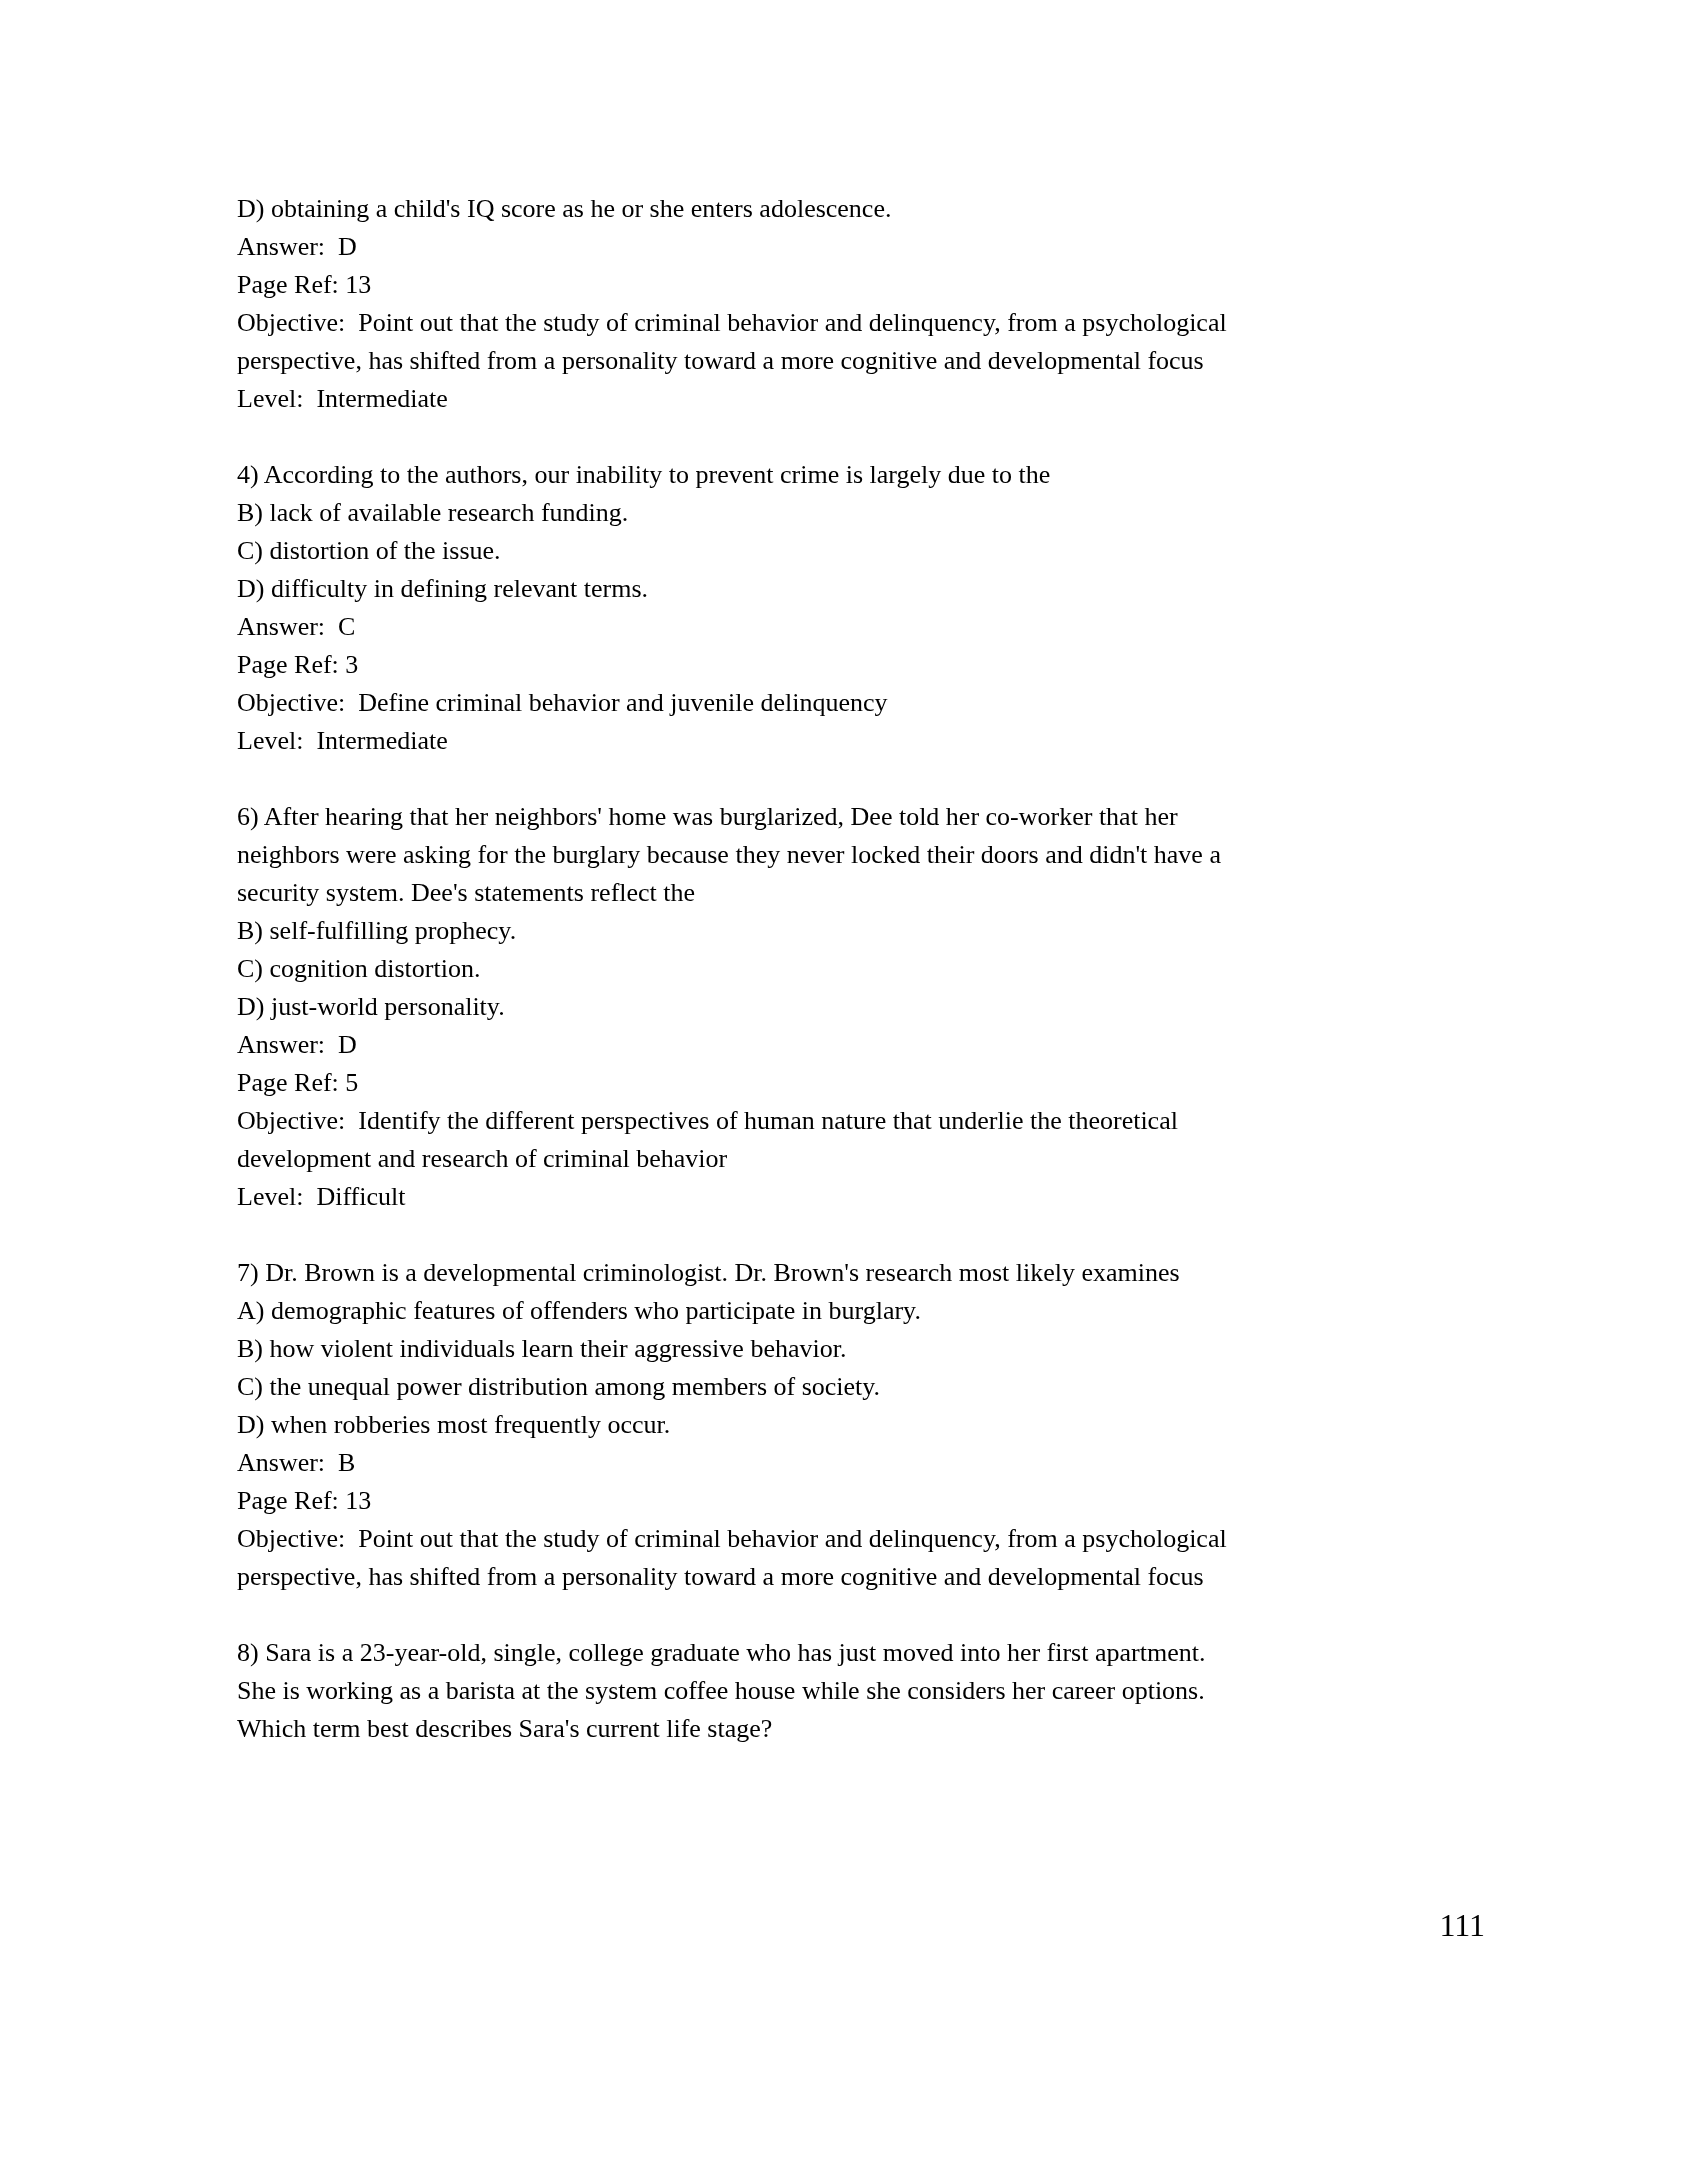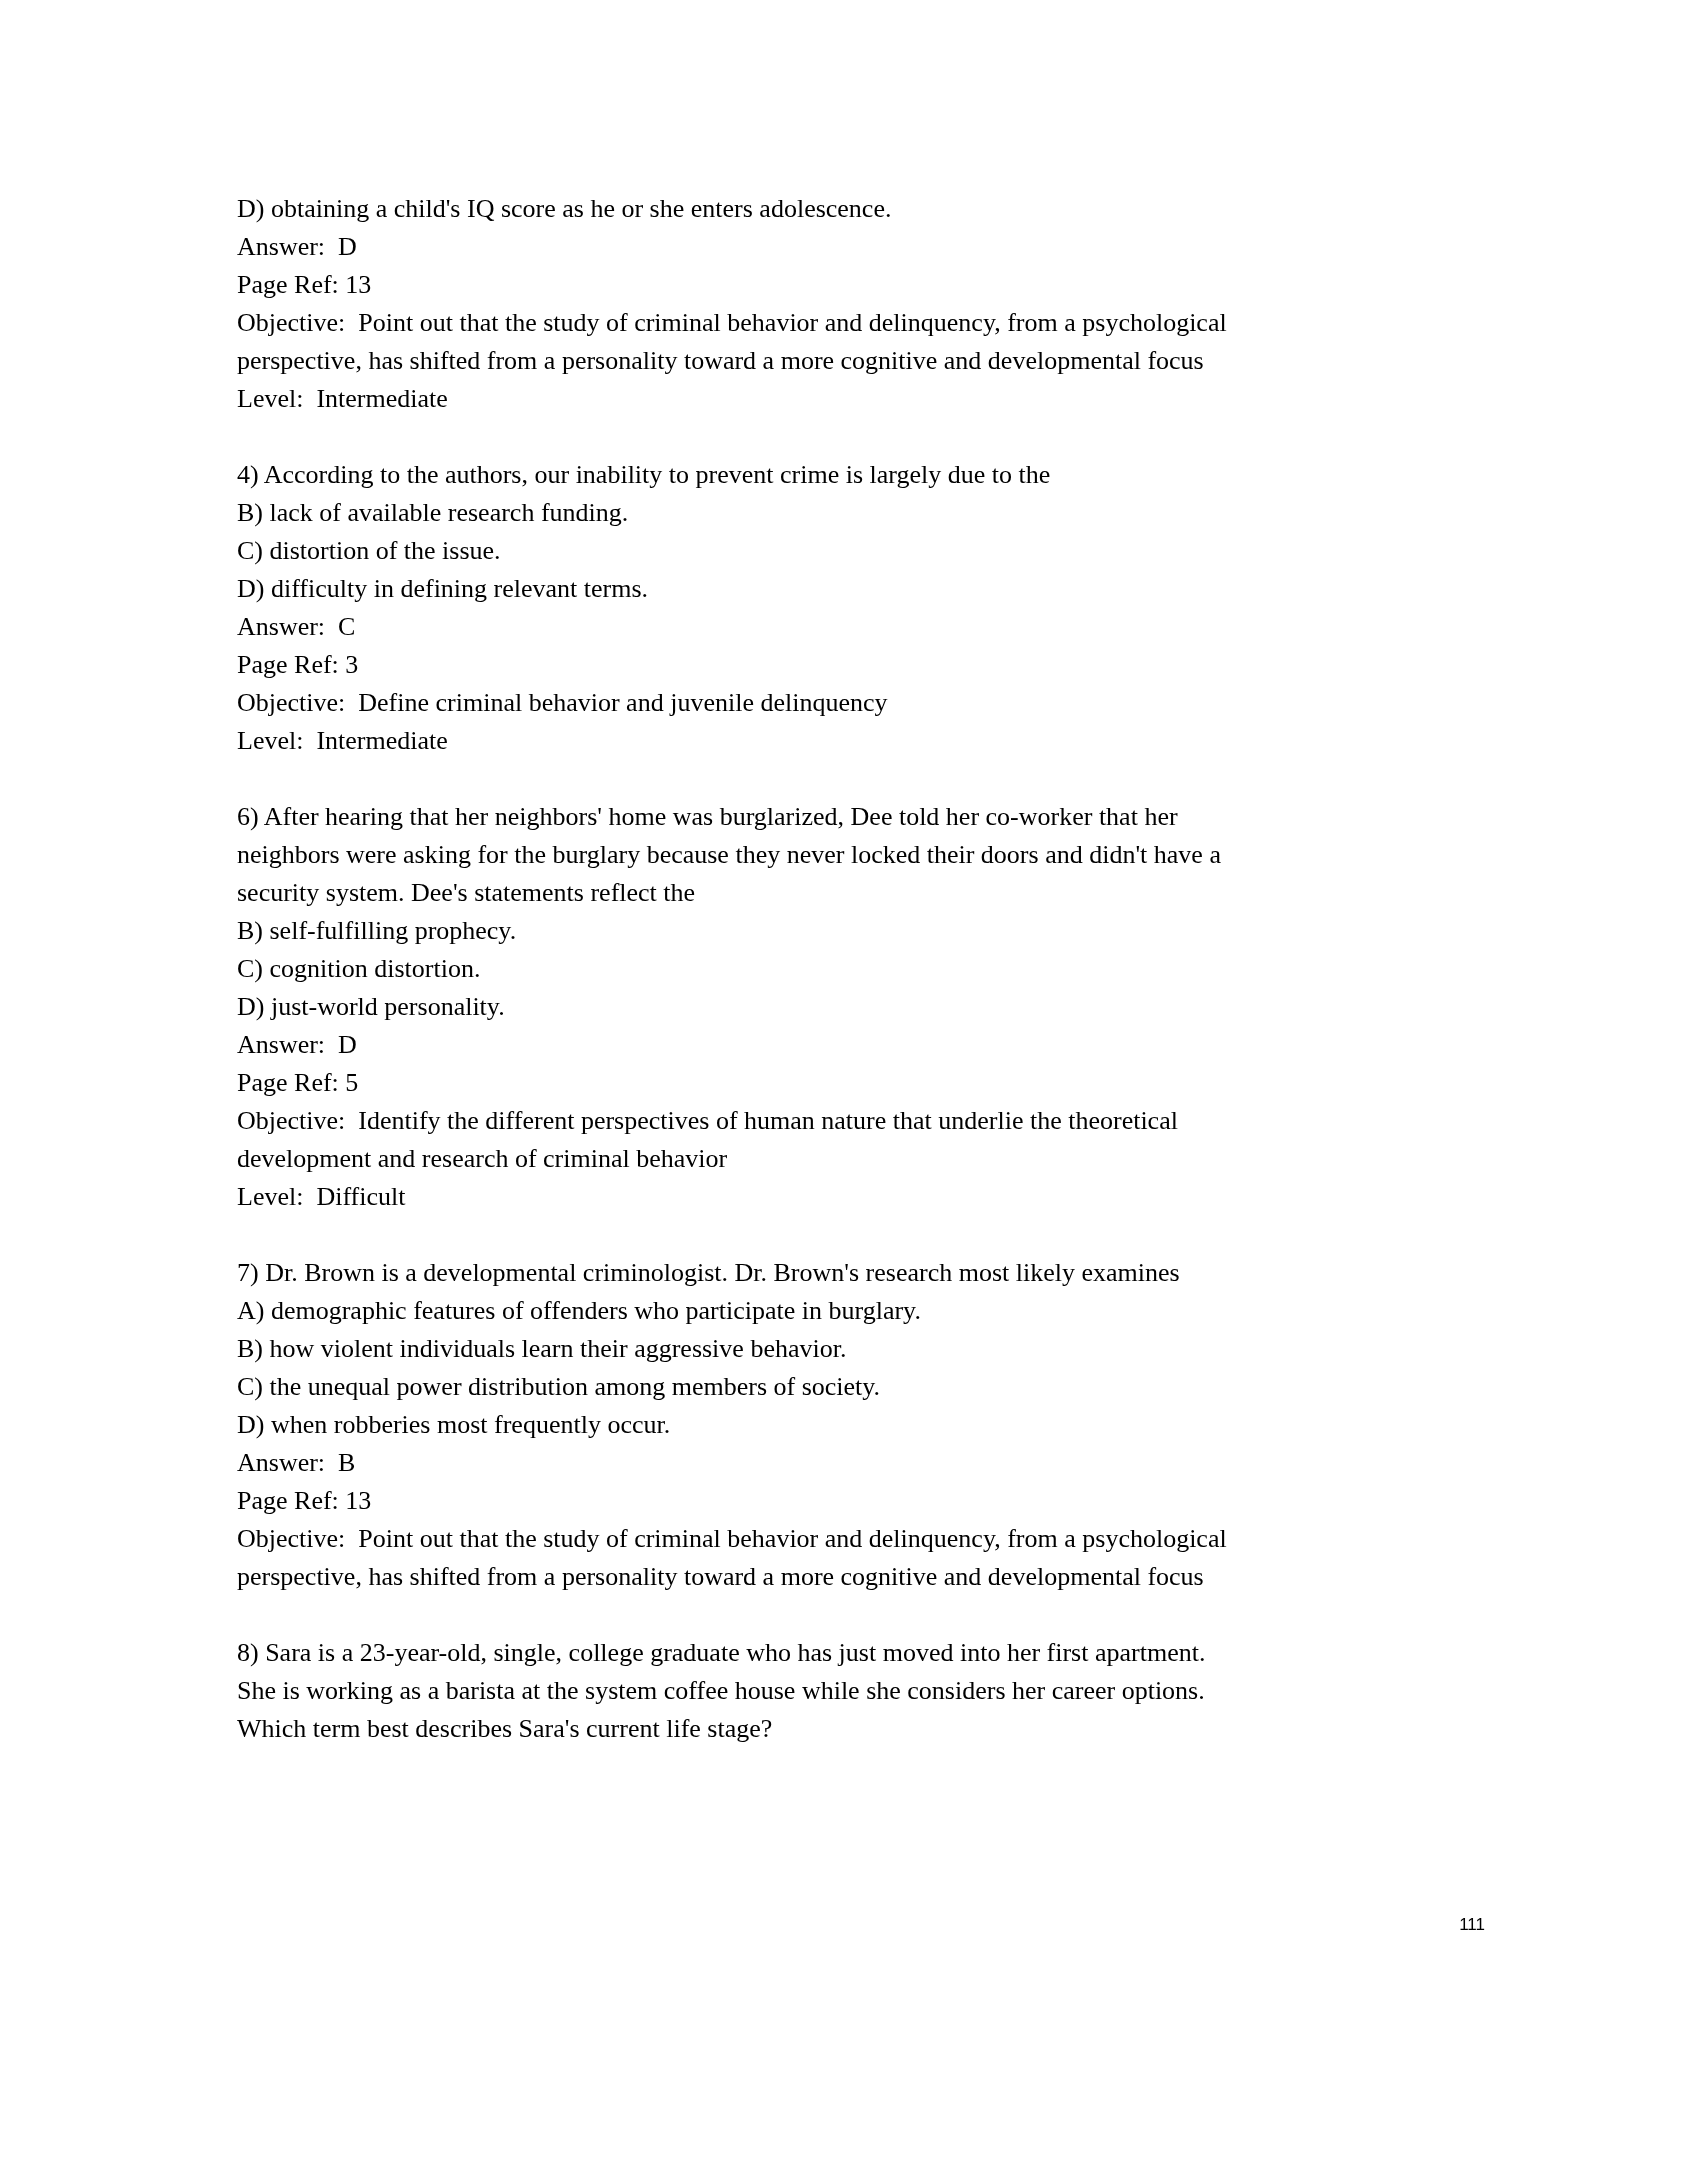--- a/index.html
+++ b/index.html
@@ -31,23 +31,23 @@
   .block {
     margin: 0;
   }
   .gap {
     height: 38px;
   }
   .page-number {
     position: absolute;
     right: 198px;
     top: 1906px;
-    font-size: 17px;
+    font-size: 32px;
     line-height: 38px;
-    font-family: Liberation Sans, sans-serif;
+    font-family: Liberation Serif, serif;
     margin-left: 6px;
   }
 </style>
 </head>
 <body>
 
 <div class="page">
   <div class="content">
 
     <div class="block">

